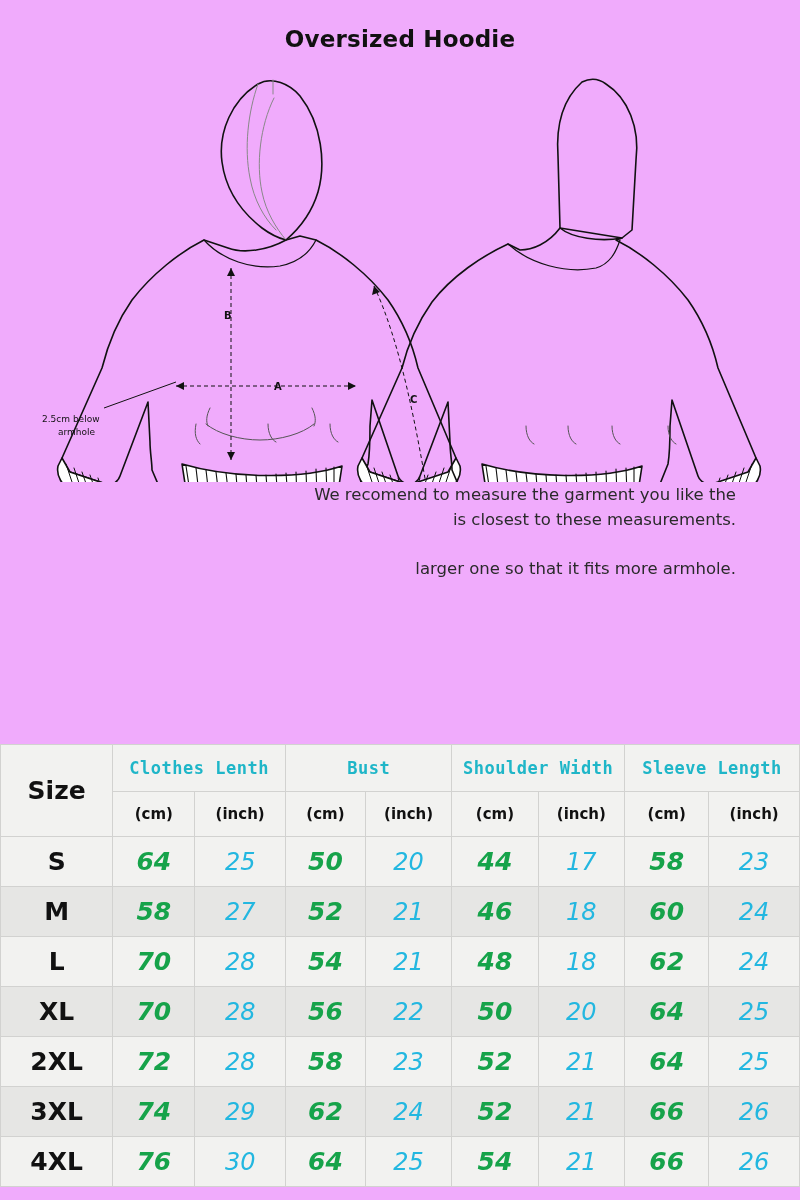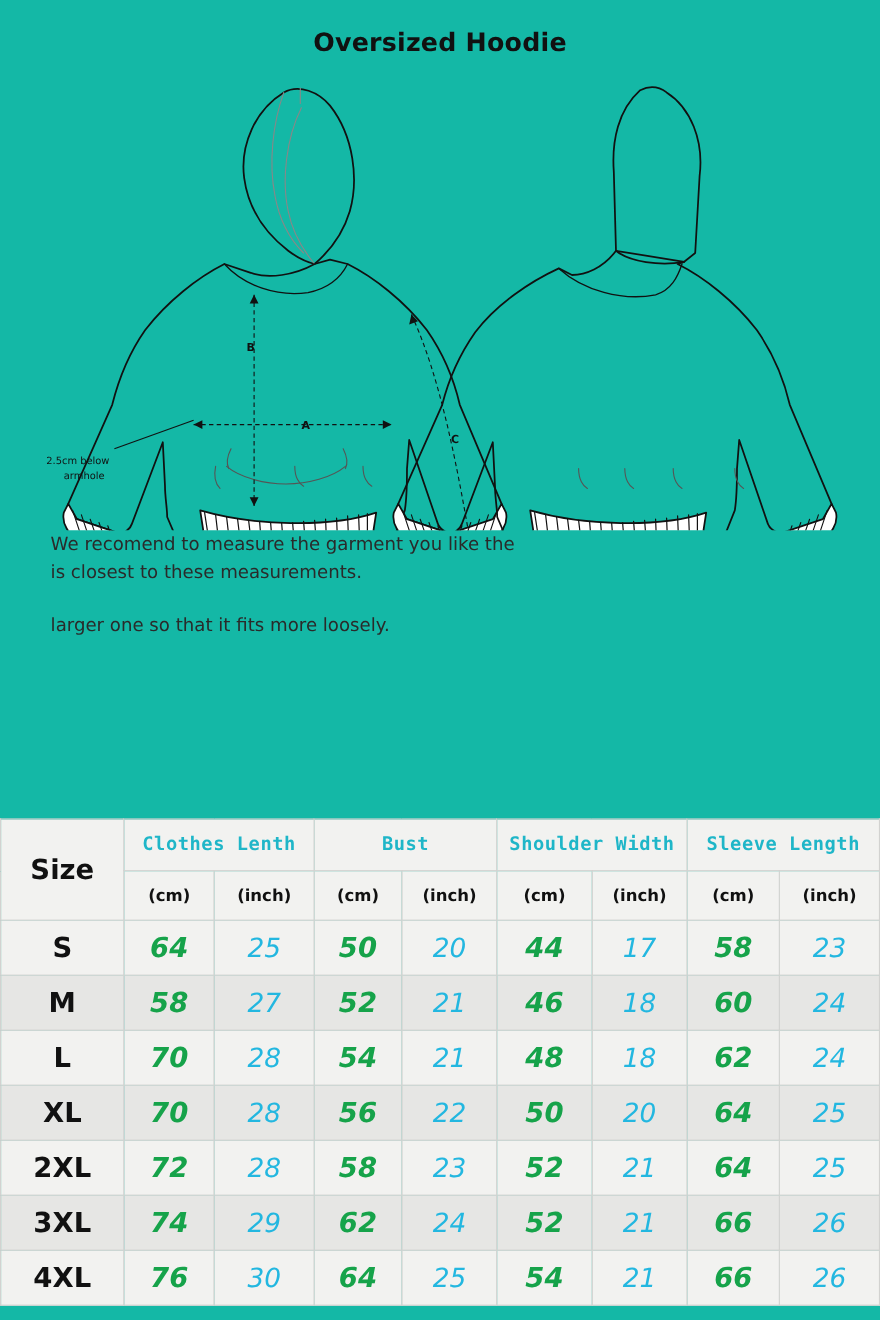--- a/index.html
+++ b/index.html
@@ -12,44 +12,44 @@
     height: 1200px;
     position: relative;
     font-family: "DejaVu Sans", sans-serif;
     color: #1a1a1a;
     overflow: hidden;
   }
   .page {
     width: 800px;
     height: 1200px;
     position: relative;
-    background: #14b8a6;
+    background: #f0abfc;
   }
   .title {
     text-align: center;
     font-size: 23px;
     font-weight: bold;
     padding-top: 26px;
     letter-spacing: 0.2px;
     color: #111;
   }
   .diagram {
     position: relative;
     width: 800px;
     height: 430px;
   }
   .diagram svg {
     display: block;
   }
   .note {
-    text-align: left;
+    text-align: right;
     font-size: 16.5px;
     line-height: 25px;
     color: #2a2a2a;
-    padding: 0 46px;
+    padding: 0 64px;
   }
   .note p {
     margin: 0;
   }
   .note .gap {
     height: 24px;
   }
   
   .table-wrap {
     position: absolute;
@@ -288,21 +288,21 @@
         </g>
       </g>
       <text class="cap" x="582" y="481">BACK</text>
     </svg>
   </div>
 
   <div class="note">
     <p>We recomend to measure the garment you like the</p>
     <p>is closest to these measurements.</p>
     <div class="gap"></div>
-    <p>larger one so that it fits more loosely.</p>
+    <p>larger one so that it fits more armhole.</p>
   </div>
 
   <div class="table-wrap">
     <table class="size-table">
       <colgroup>
         <col style="width:104px">
         <col style="width:76px">
           <col style="width:84px">
         <col style="width:74px">
           <col style="width:80px">

